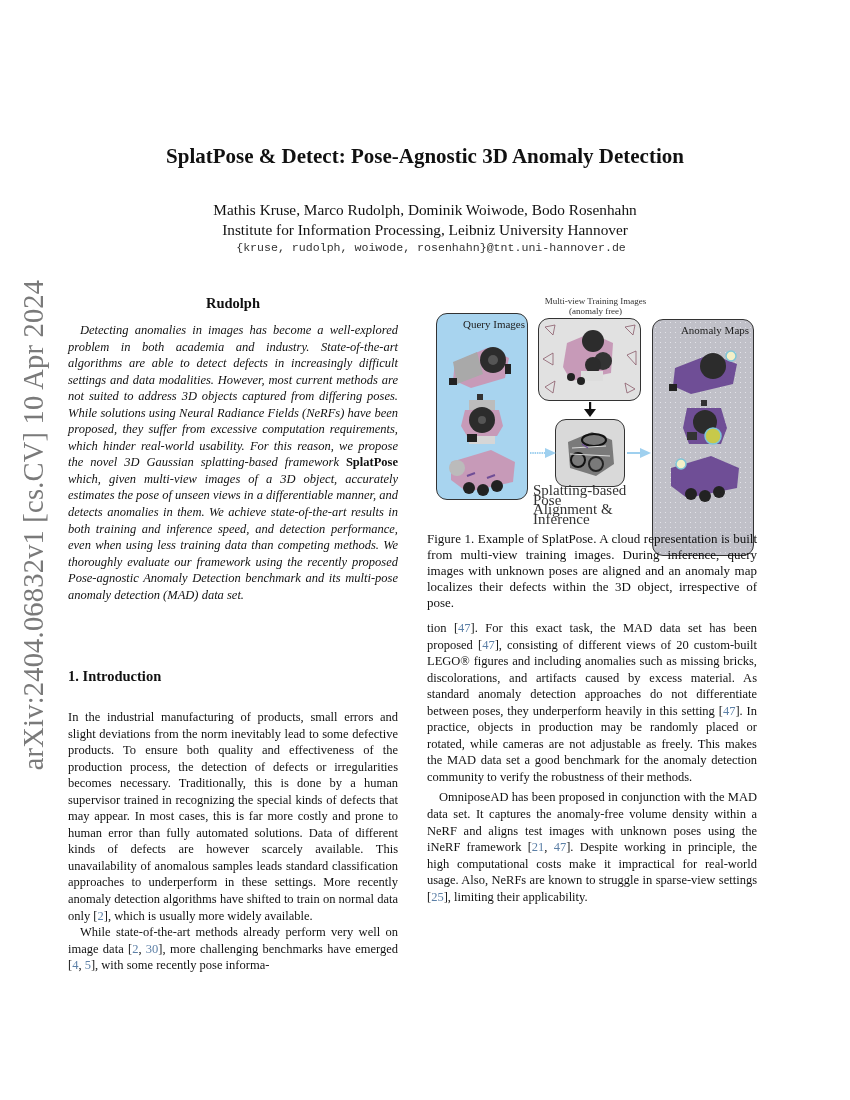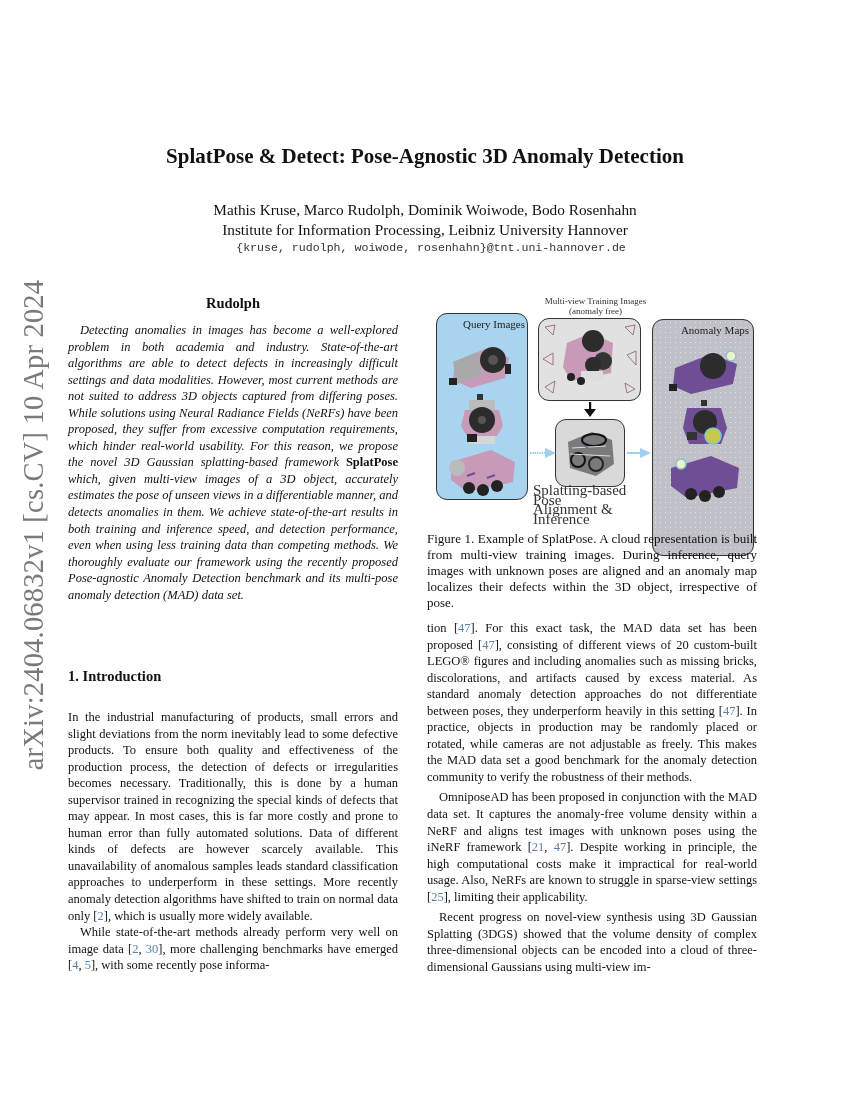--- a/index.html
+++ b/index.html
@@ -194,14 +194,13 @@
       </g>
     </svg>
   </div>
 </div>
 
 <div class="caption">Figure 1. Example of SplatPose. A cloud representation is built from multi-view training images. During inference, query images with unknown poses are aligned and an anomaly map localizes their defects within the 3D object, irrespective of pose.</div>
 
 <div class="col right-col right-text">
   <p><span>tion [</span><a class="cite">47</a><span>]. For this exact task, the MAD data set has been proposed [</span><a class="cite">47</a><span>], consisting of different views of 20 custom-built LEGO® figures and including anomalies such as missing bricks, discolorations, and artifacts caused by excess material. As standard anomaly detection approaches do not differentiate between poses, they underperform heavily in this setting [</span><a class="cite">47</a><span>]. In practice, objects in production may be randomly placed or rotated, while cameras are not adjustable as freely. This makes the MAD data set a good benchmark for the anomaly detection community to verify the robustness of their methods.</span></p>
   <p class="indent" style="margin-top:4px"><span>OmniposeAD has been proposed in conjunction with the MAD data set. It captures the anomaly-free volume density within a NeRF and aligns test images with unknown poses using the iNeRF framework [</span><a class="cite">21</a><span>, </span><a class="cite">47</a><span>]. Despite working in principle, the high computational costs make it impractical for real-world usage. Also, NeRFs are known to struggle in sparse-view settings [</span><a class="cite">25</a><span>], limiting their applicability.</span></p>
-  <p class="indent" style="margin-top:4px">Recent progress on novel-view synthesis using 3D Gaussian Splatting (3DGS) showed that the volume density of complex three-dimensional objects can be encoded into a cloud of three-dimensional Gaussians using multi-view im-</p>
 </div>
 
 </body></html>

